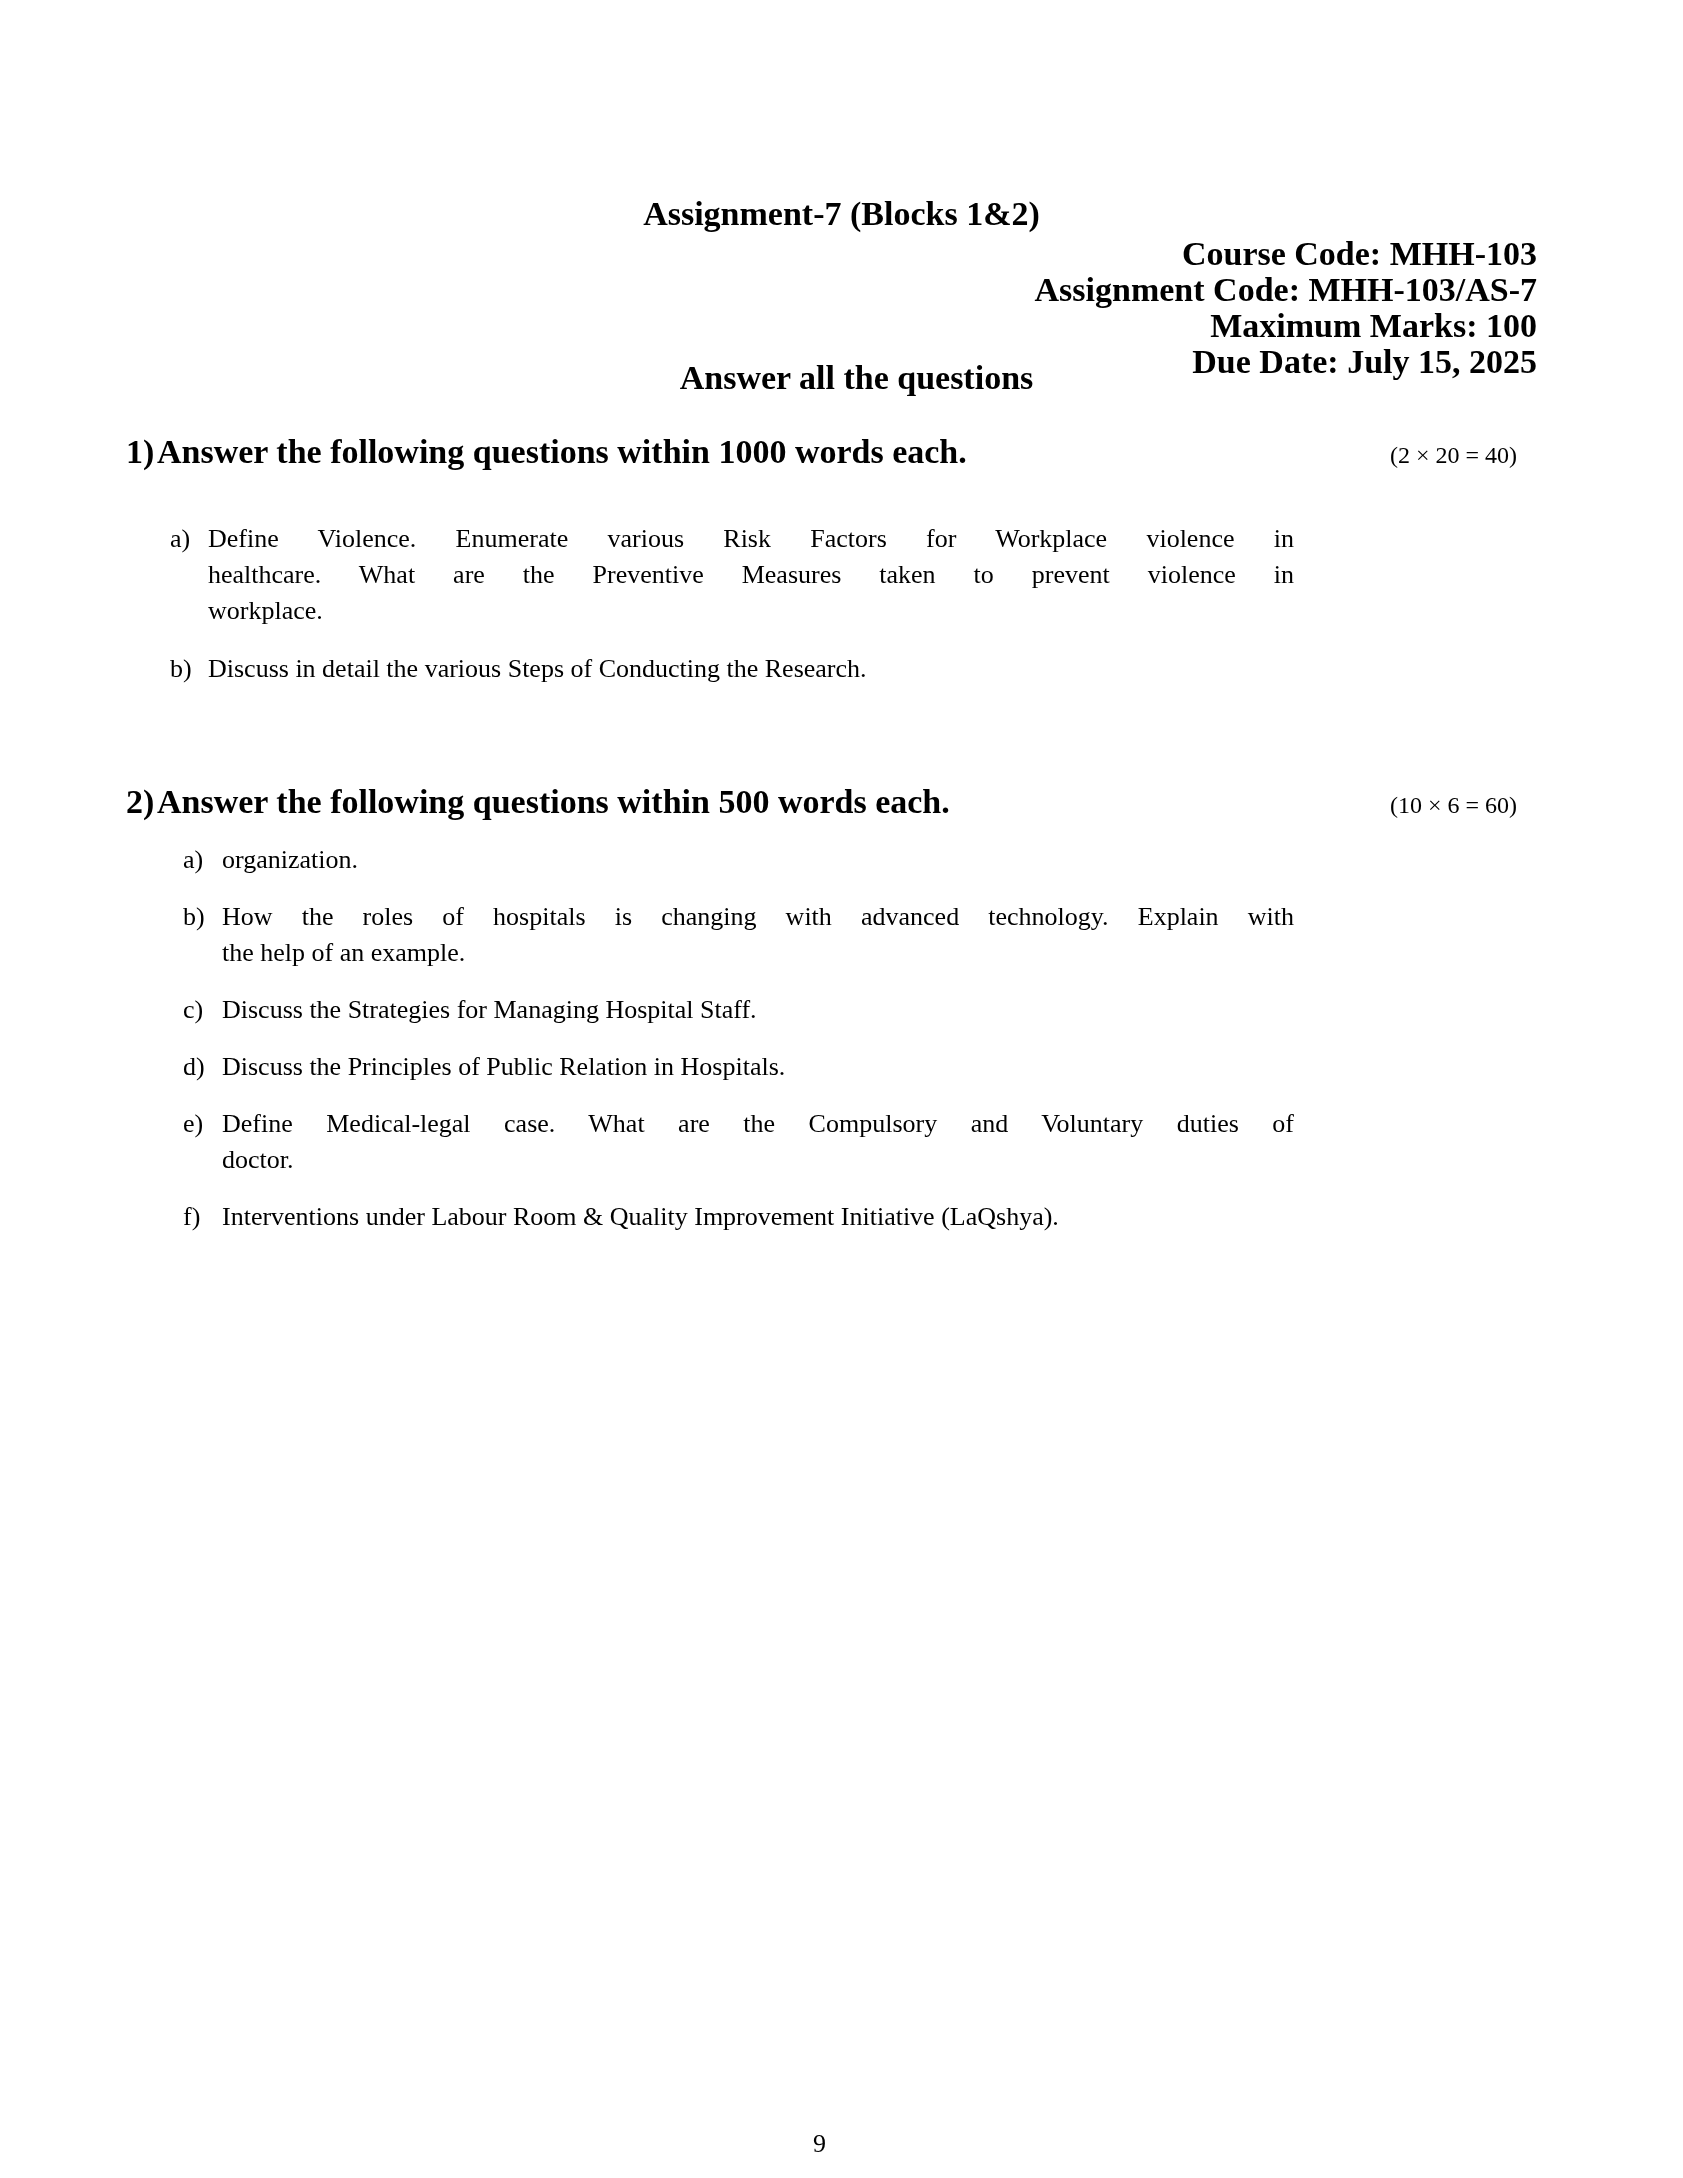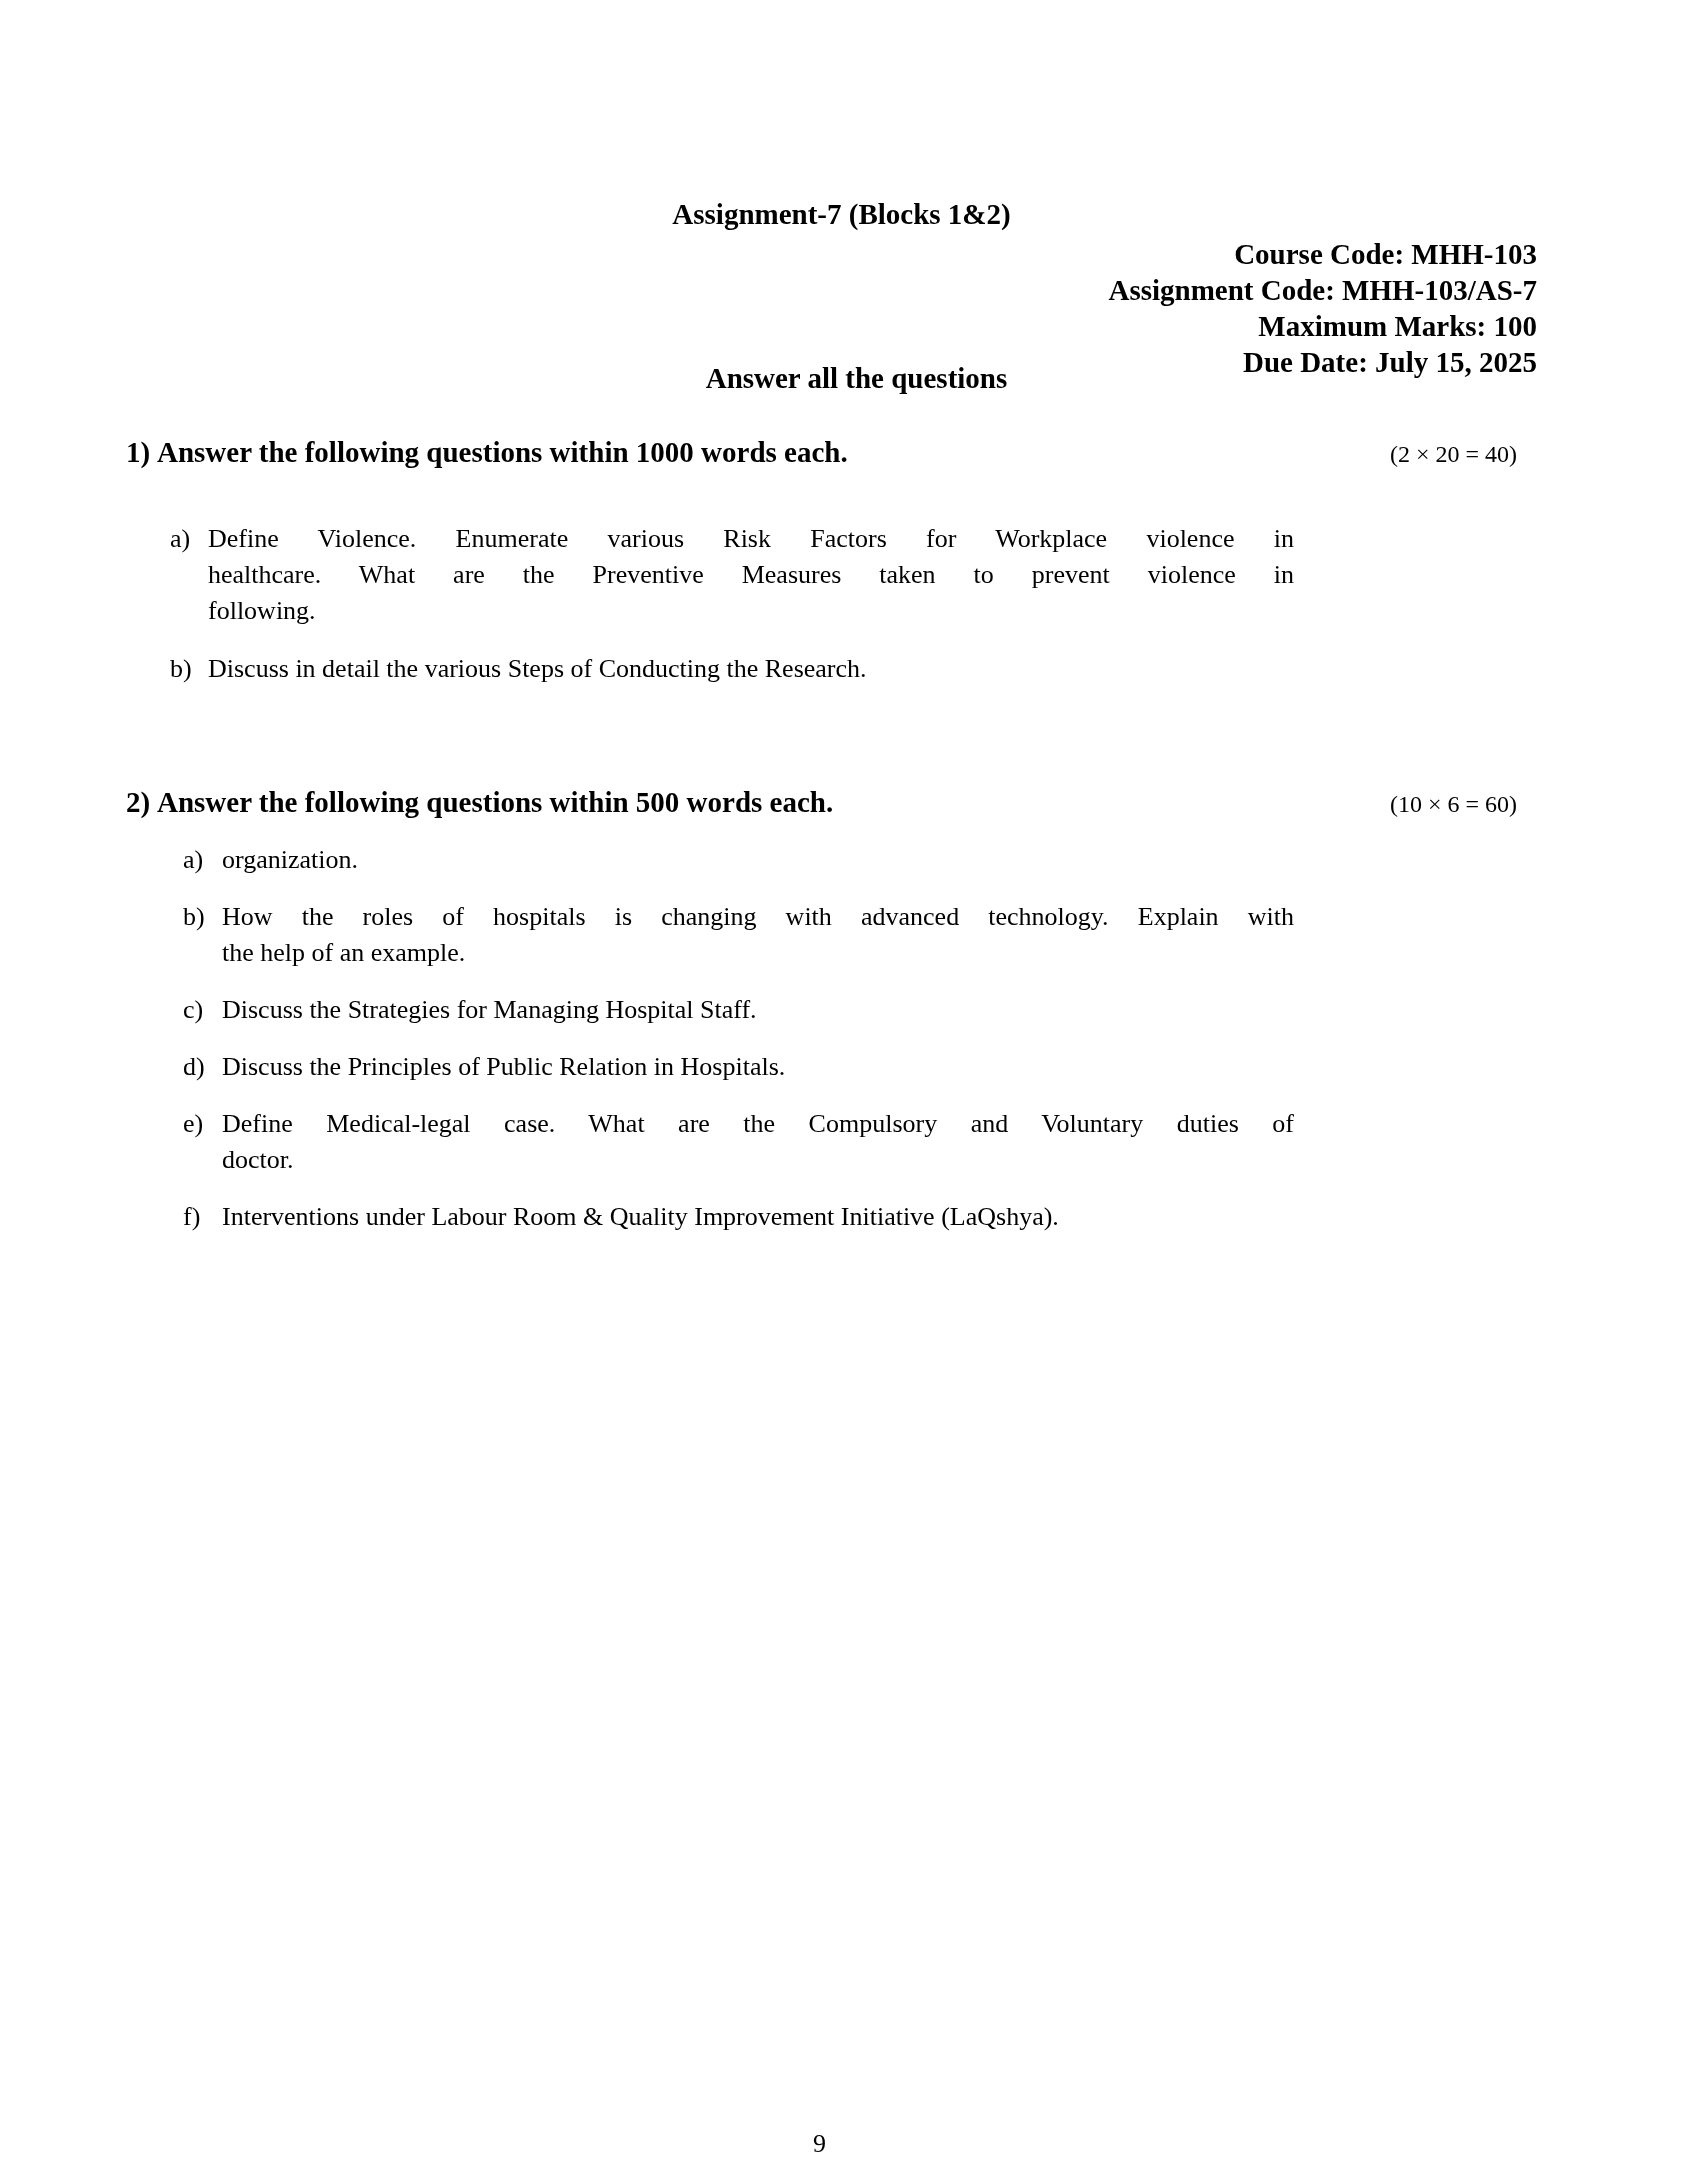--- a/index.html
+++ b/index.html
@@ -5,21 +5,21 @@
   html,body{margin:0;padding:0;background:#ffffff;}
   .page{
     position:relative;
     width:1683px;height:2178px;
     background:#ffffff;
     color:#000000;
     font-family:"Liberation Serif","DejaVu Serif",serif;
     overflow:hidden;
   }
   .abs{position:absolute;}
-  .bold{font-weight:bold;font-size:29px;line-height:36px;}
+  .bold{font-weight:bold;font-size:34px;line-height:36px;}
   .title{top:196px;left:0;width:100%;text-align:center;}
   .hdr{top:236px;right:146px;text-align:right;}
   .instr{top:360px;left:15px;width:100%;text-align:center;}
   .qrow{left:126px;right:166px;display:flex;justify-content:space-between;align-items:baseline;}
   .q1row{top:434px;}
   .q2row{top:784px;}
   .qhead{display:flex;}
   .qnum{width:31px;flex:none;}
   .marks{font-weight:normal;font-size:24px;line-height:36px;white-space:nowrap;}
   .list{font-size:26px;line-height:36px;}
@@ -59,21 +59,21 @@
     </div>
     <div class="marks">(2 × 20 = 40)</div>
   </div>
 
   <div class="abs list q1list">
     <div class="item">
       <div class="ilabel">a)</div>
       <div class="itext">
         <div class="jline">Define Violence. Enumerate various Risk Factors for Workplace violence in</div>
         <div class="jline">healthcare. What are the Preventive Measures taken to prevent violence in</div>
-        <div class="lline">following.</div>
+        <div class="lline">workplace.</div>
       </div>
     </div>
     <div class="item">
       <div class="ilabel">b)</div>
       <div class="itext">
         <div class="lline">Discuss in detail the various Steps of Conducting the Research.</div>
       </div>
     </div>
   </div>
 

